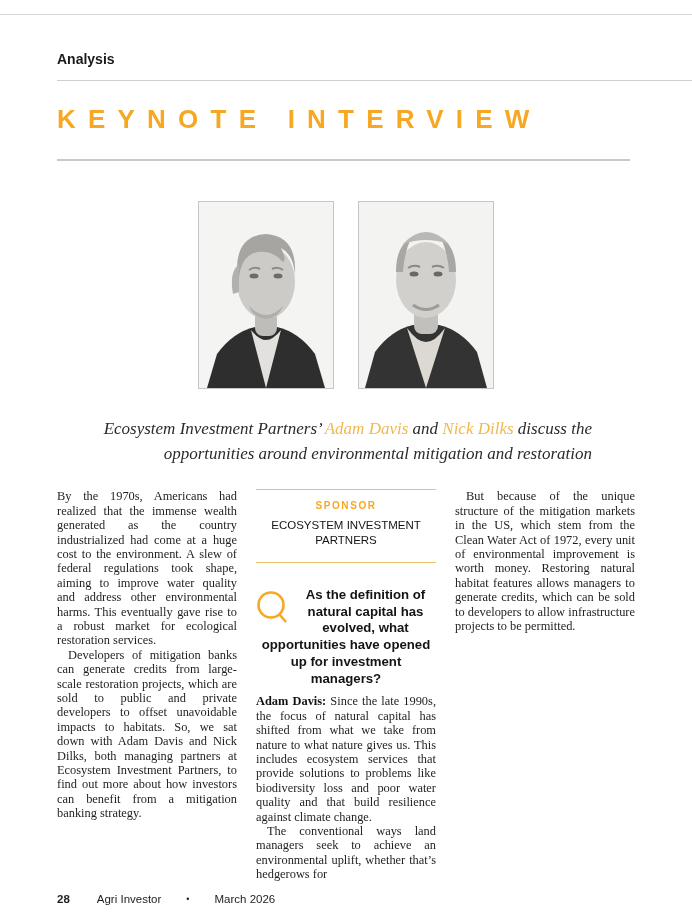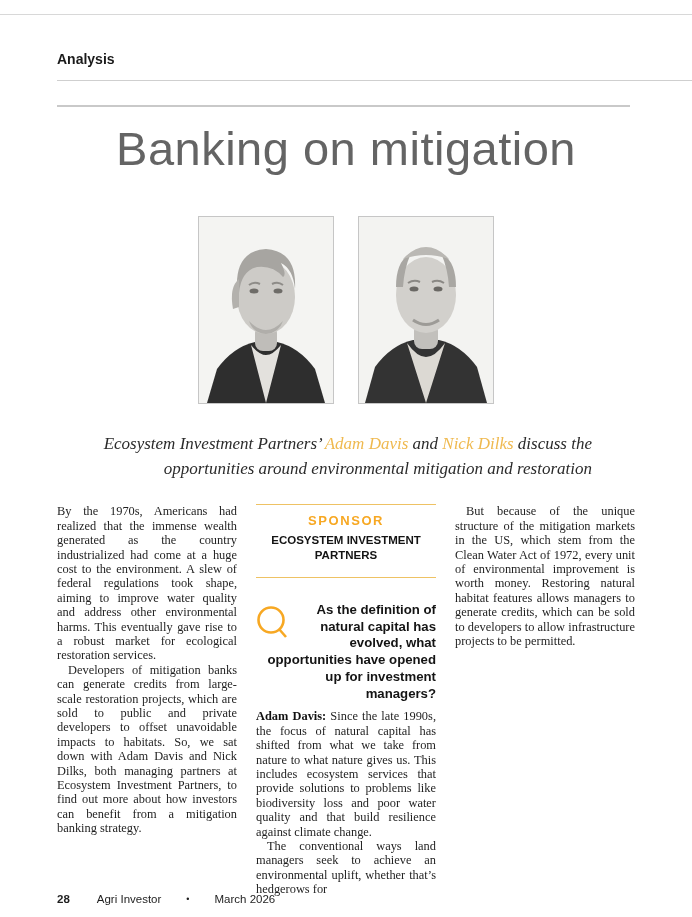--- a/index.html
+++ b/index.html
@@ -79,37 +79,37 @@
   .col p.indent{text-indent:11px;}
   
   .sponsor-box{
     border-top:1px solid #eec264;
     border-bottom:1px solid #eec264;
     padding:9px 2px 13px 2px;
     text-align:center;
     font-family:"Liberation Sans",sans-serif;
   }
   .sponsor-label{
-    font-size:13px;font-weight:bold;
+    font-size:10px;font-weight:bold;
     letter-spacing:1.6px;
     color:var(--accent,#F7A823);
   }
   .sponsor-name{
     margin-top:4px;
-    font-size:11.5px;font-weight:bold;
+    font-size:11.5px;font-weight:normal;
     line-height:1.35;color:#141414;
   }
   
   .q-block{
     margin-top:24px;
     font-family:"Liberation Sans",sans-serif;
     font-weight:bold;
     font-size:13.2px;line-height:1.27;
     color:#141414;
-    text-align:right;
+    text-align:center;
   }
   .q-icon{
     float:left;
     width:34px;height:38px;
     margin:2px 5px 0 0;
   }
   .answer{margin-top:7px;}
   .speaker{font-weight:bold;color:#111;}
   
   .footer{
@@ -124,23 +124,23 @@
   .footer .dot{margin:0 13px;font-size:9px;}
 </style>
 </head>
 <body>
 
 <div class="page">
 
   <div class="section-label">Analysis</div>
   <div class="rule-top"></div>
 
+  <div class="kicker">KEYNOTE INTERVIEW</div>
   <div class="rule-under-kicker"></div>
 
-  <h1 class="article-title">Banking on mitigation</h1>
 
   <div class="photos-row">
     <div class="photo">
       <svg width="134" height="186" viewBox="0 0 134 186">
         <rect x="0" y="0" width="134" height="186" fill="#f4f4f2"></rect>
         <path d="M8,186 L18,152 Q34,130 56,125 L78,125 Q100,130 116,152 L126,186 Z" fill="#2e2e2e"></path>
         <path d="M52,128 L67,186 L82,128 Q74,138 67,138 Q60,138 52,128 Z" fill="#e3e1dd"></path>
         <rect x="56" y="108" width="22" height="26" rx="8" fill="#bfbdb9"></rect>
         <ellipse cx="67" cy="80" rx="29" ry="37" fill="#cdcbc7"></ellipse>
         <path d="M38,72 Q36,34 67,32 Q98,34 96,72 Q94,52 82,46 Q88,58 84,60 Q74,48 58,50 Q42,54 40,76 Z" fill="#a7a5a1"></path>

